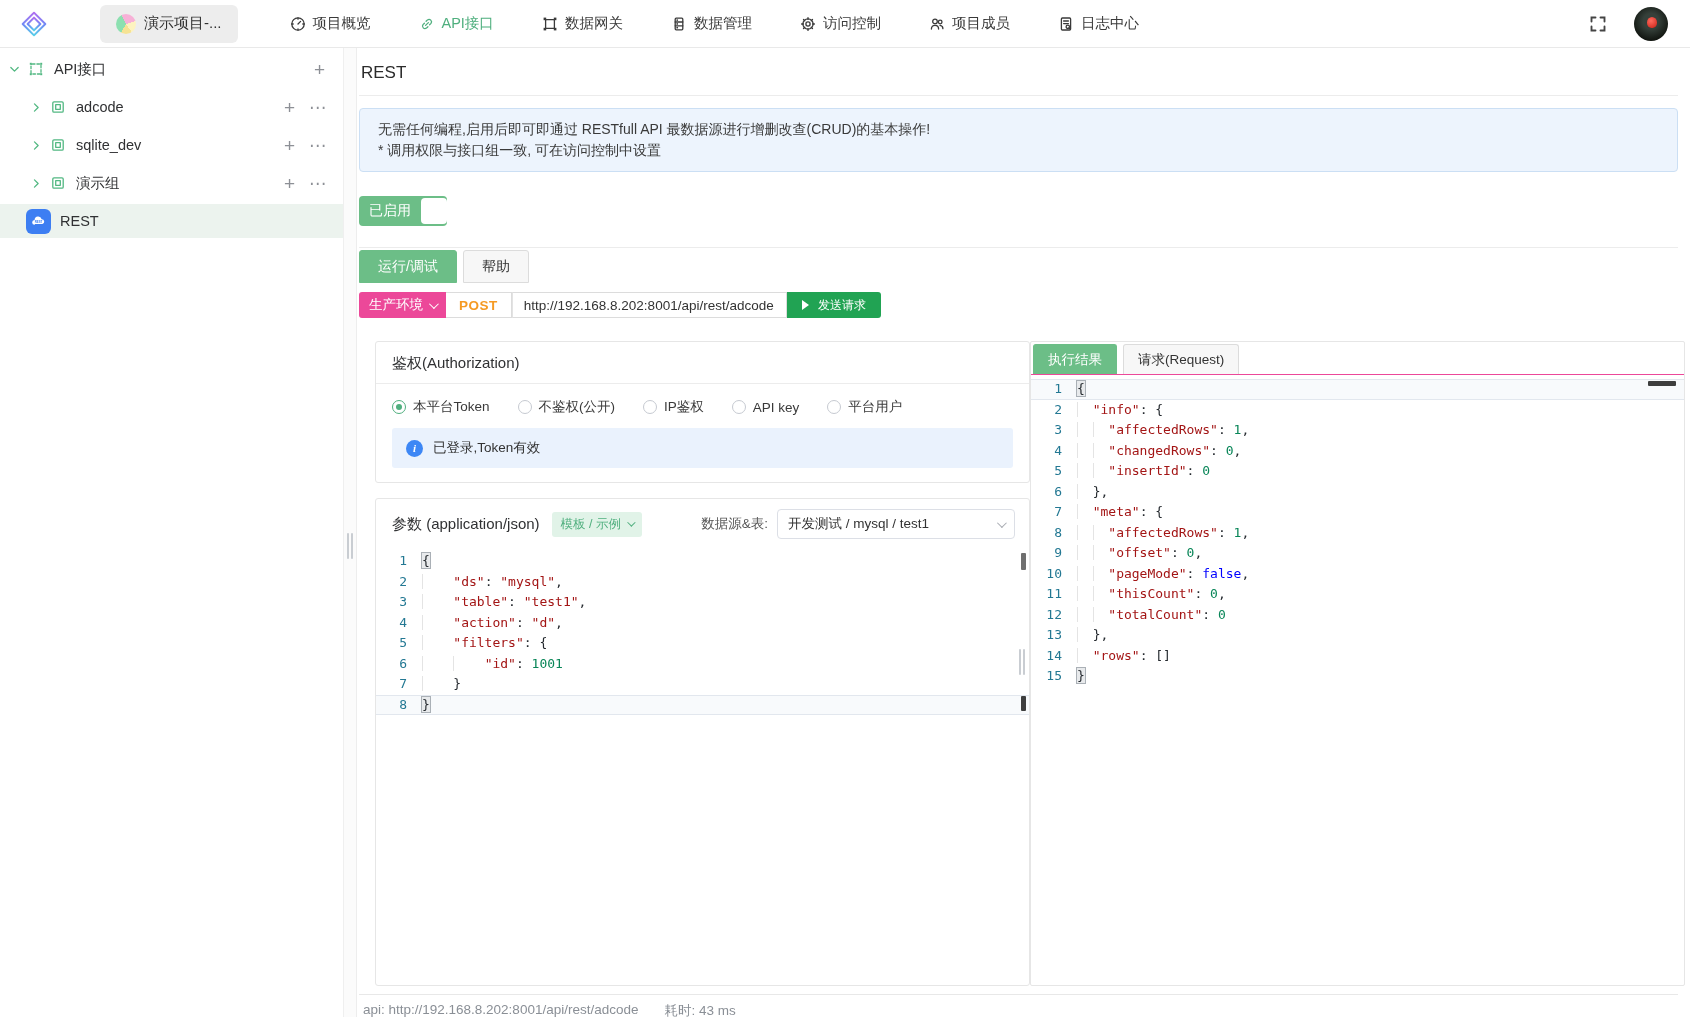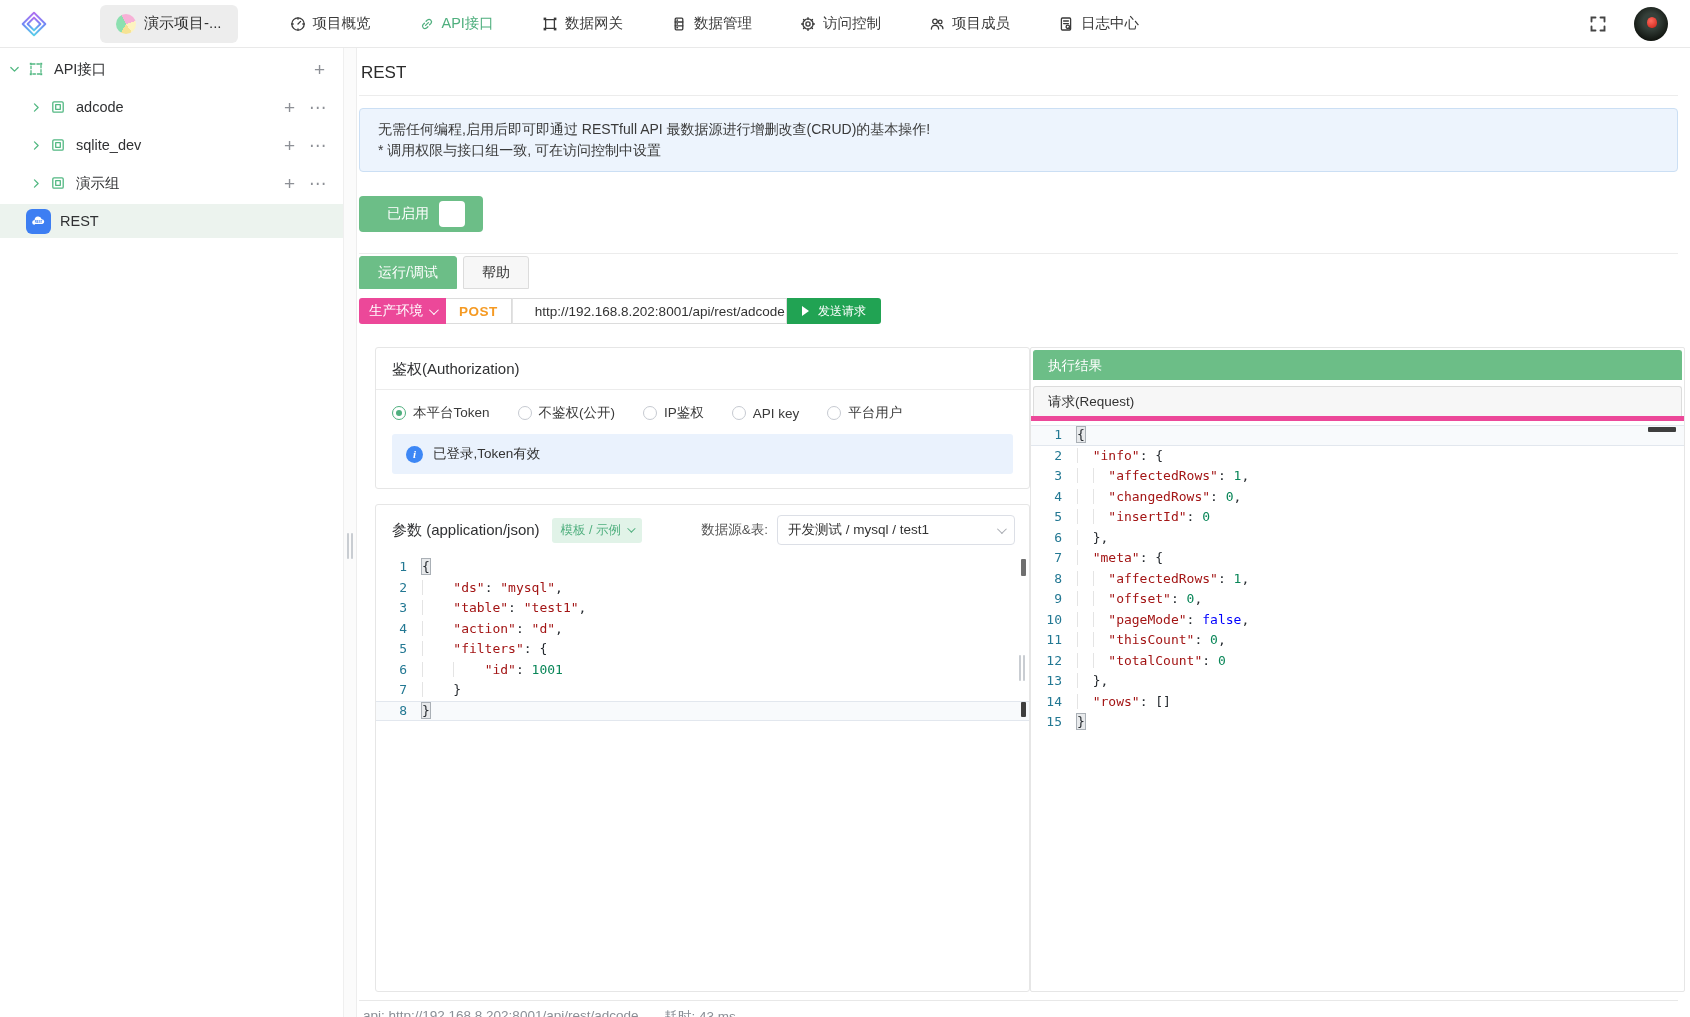--- a/index.html
+++ b/index.html
@@ -48,38 +48,38 @@
   .api-badge { width:25px; height:25px; border-radius:6px; flex:none; display:flex; align-items:center; justify-content:center; }
   .api-badge.blue { background:#3d7ef2; }
   .api-badge.green { background:#1db573; border-radius:50%; }
 
   
   .main { position:absolute; left:357px; top:48px; right:0; bottom:0; background:#fff; padding:0 12px 0 2px; overflow:hidden; }
   .page-title { font-size:17px; font-weight:500; color:#2b2b2b; padding:15px 0 12px 2px; border-bottom:1px solid #ececec; }
   .notice { margin-top:12px; background:#edf4fd; border:1px solid #cbdff4; border-radius:4px;
             padding:10px 18px; font-size:14px; line-height:21px; color:#3a3a3a; }
   .toggle-wrap { margin-top:24px; }
-  .toggle { display:inline-flex; align-items:center; height:24px; background:#6cbe87; border-radius:4px;
-            padding:18px; cursor:pointer; }
+  .toggle { display:inline-flex; align-items:center; height:30px; background:#6cbe87; border-radius:4px;
+            padding:0; cursor:pointer; }
   .toggle .t-lbl { color:#fff; font-size:14px; padding:0 10px 0 10px; }
   .toggle .knob { width:26px; height:26px; background:#fff; border-radius:4px; }
   .hr { margin-top:21px; border-top:1px solid #ececec; }
   .tabs { margin-top:2px; display:flex; gap:6px; }
   .tab { height:33px; display:flex; align-items:center; padding:0 18px; font-size:14px; cursor:pointer;
          border-radius:3px 3px 0 0; background:#f7f7f7; border:1px solid #dcdcdc; color:#333; }
   .tab.active { background:#6cbe87; border-color:#6cbe87; color:#fff; }
   .reqbar { margin-top:9px; display:flex; align-items:stretch; height:26px; width:522px; }
   .env-btn { background:#ec4899; color:#fff; font-size:13.5px; display:flex; align-items:center; gap:6px;
              padding:0 10px; border-radius:3px 0 0 3px; cursor:pointer; white-space:nowrap; }
   .env-chev { width:7px; height:7px; border-right:1.5px solid #fff; border-bottom:1.5px solid #fff;
               transform:rotate(45deg) translateY(-2px); }
   .method-cell { border:1px solid #dcdcdc; border-left:none; display:flex; align-items:center; padding:0 13px;
                  color:#f59a23; font-weight:bold; font-size:13.5px; letter-spacing:.5px; background:#fff; }
   .url-cell { border:1px solid #dcdcdc; border-left:1px solid #e3e3e3; flex:1; display:flex; align-items:center;
-              padding:0 22px; font-size:13.5px; color:#333; background:#fff; white-space:nowrap; overflow:hidden; }
+              padding:0 11px; font-size:13.5px; color:#333; background:#fff; white-space:nowrap; overflow:hidden; }
   .send-btn { background:#21a353; color:#fff; display:flex; align-items:center; gap:9px; padding:0 15px;
               border-radius:0 3px 3px 0; font-size:12px; cursor:pointer; white-space:nowrap; }
   .play-tri { width:0; height:0; border-left:7px solid #fff; border-top:5px solid transparent; border-bottom:5px solid transparent; }
 
   .workspace { position:relative; margin-top:23px; height:645px;padding-left:16px; }
   .leftcol { width:655px; }
   .panel { border:1px solid #e6e6e6; border-radius:3px; background:#fff; }
   .auth-panel { height:142px; }
   .panel-head { font-size:15px; color:#303133; padding:12px 16px 10px; border-bottom:1px solid #ececec; }
   .radio-row { display:flex; align-items:center; gap:28px; padding:14px 16px 0; }
@@ -119,21 +119,21 @@
   .t-b { color:#0000ff; }
   .t-p { color:#24292e; }
   .t-m { background:#e8eaec; border:1px solid #aab0b6; margin:-1px -1px; }
   .t-i { box-shadow:inset 1px 0 0 #e4e4e4; }
   .sb-v { position:absolute; right:3px; width:5px; background:#6f6f6f; border-radius:1px; }
   .sb-h { position:absolute; height:5px; background:#3e3e3e; border-radius:1px; }
 
   
   .rightcol { position:absolute; left:671px; top:0; width:655px; height:645px; border:1px solid #e6e6e6;
               border-radius:2px; background:#fff; }
-  .result-tabs { display:flex; gap:6px; padding:2px 2px 0; border-bottom:5px solid #ec4899;flex-direction:column; }
+  .result-tabs { display:flex; gap:6px; padding:2px 2px 0; border-bottom:1px solid #ec4899; }
   .rtab { height:30px; display:flex; align-items:center; padding:0 14px; font-size:13.5px; cursor:pointer;
           border-radius:3px 3px 0 0; background:#f7f7f7; border:1px solid #dcdcdc; border-bottom:none; color:#333; }
   .rtab.active { background:#6cbe87; border-color:#6cbe87; color:#fff; }
   .mid-grip { left:659px; top:308px; }
 
   .statusbar { margin-top:8px; border-top:1px solid #e8e8e8; padding:7px 0 0 4px; display:flex; gap:26px;
                font-size:13.5px; color:#8a8f96; }
 
   svg.ic { display:block; }
 </style>

